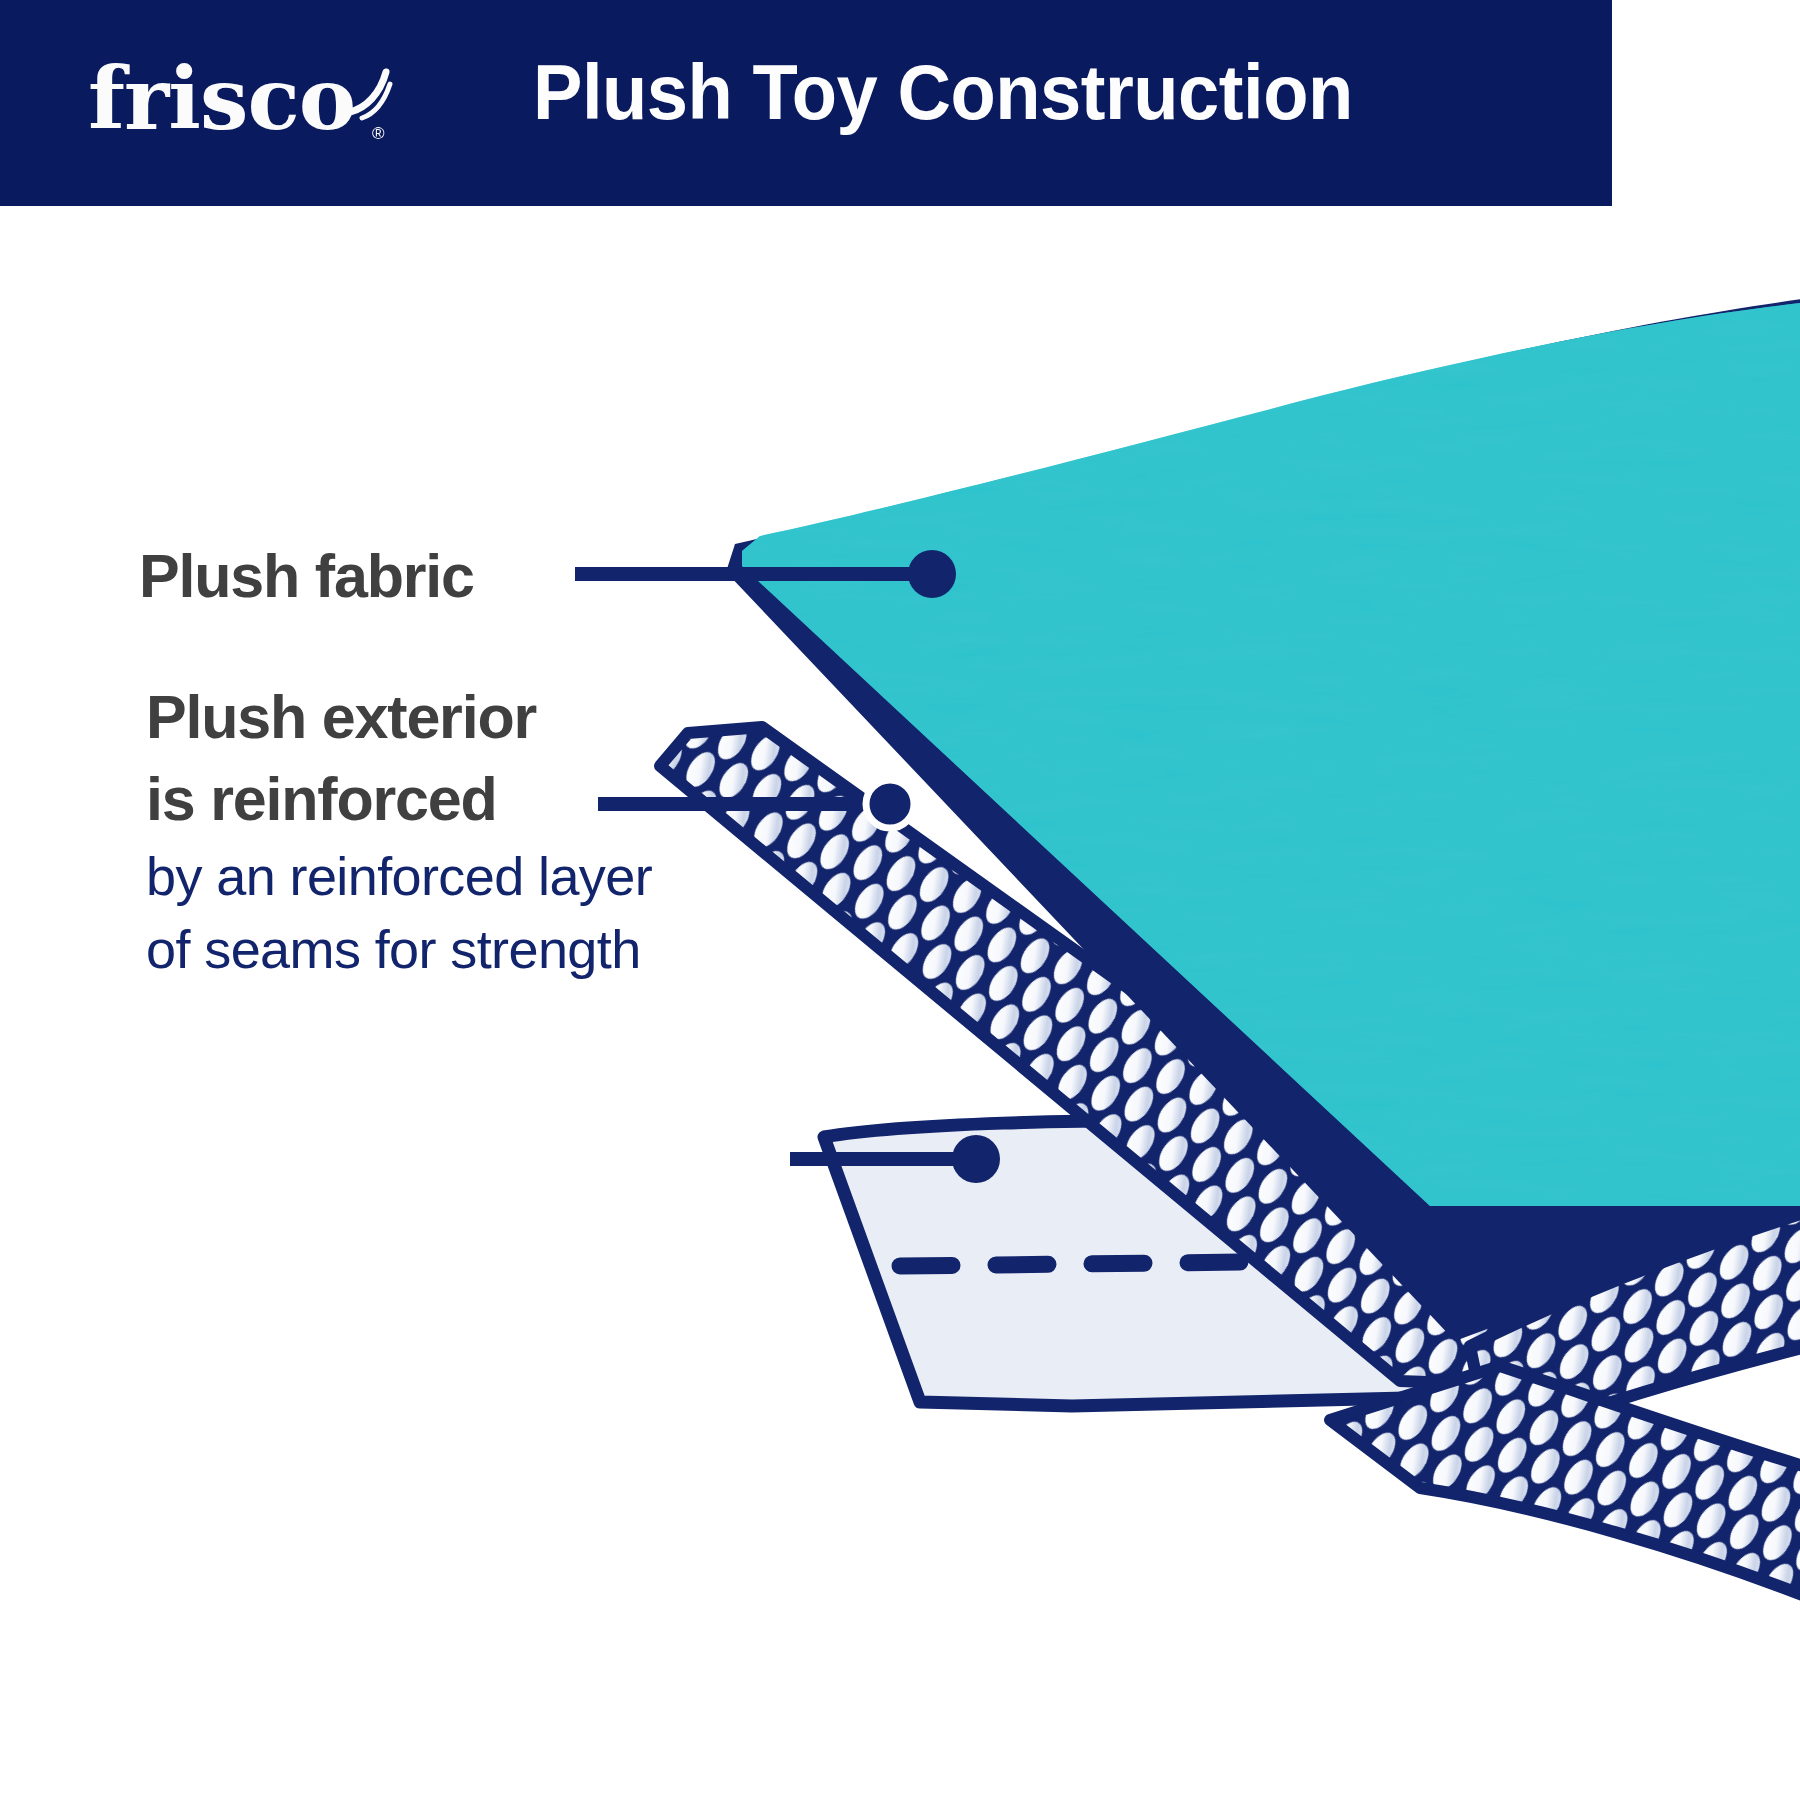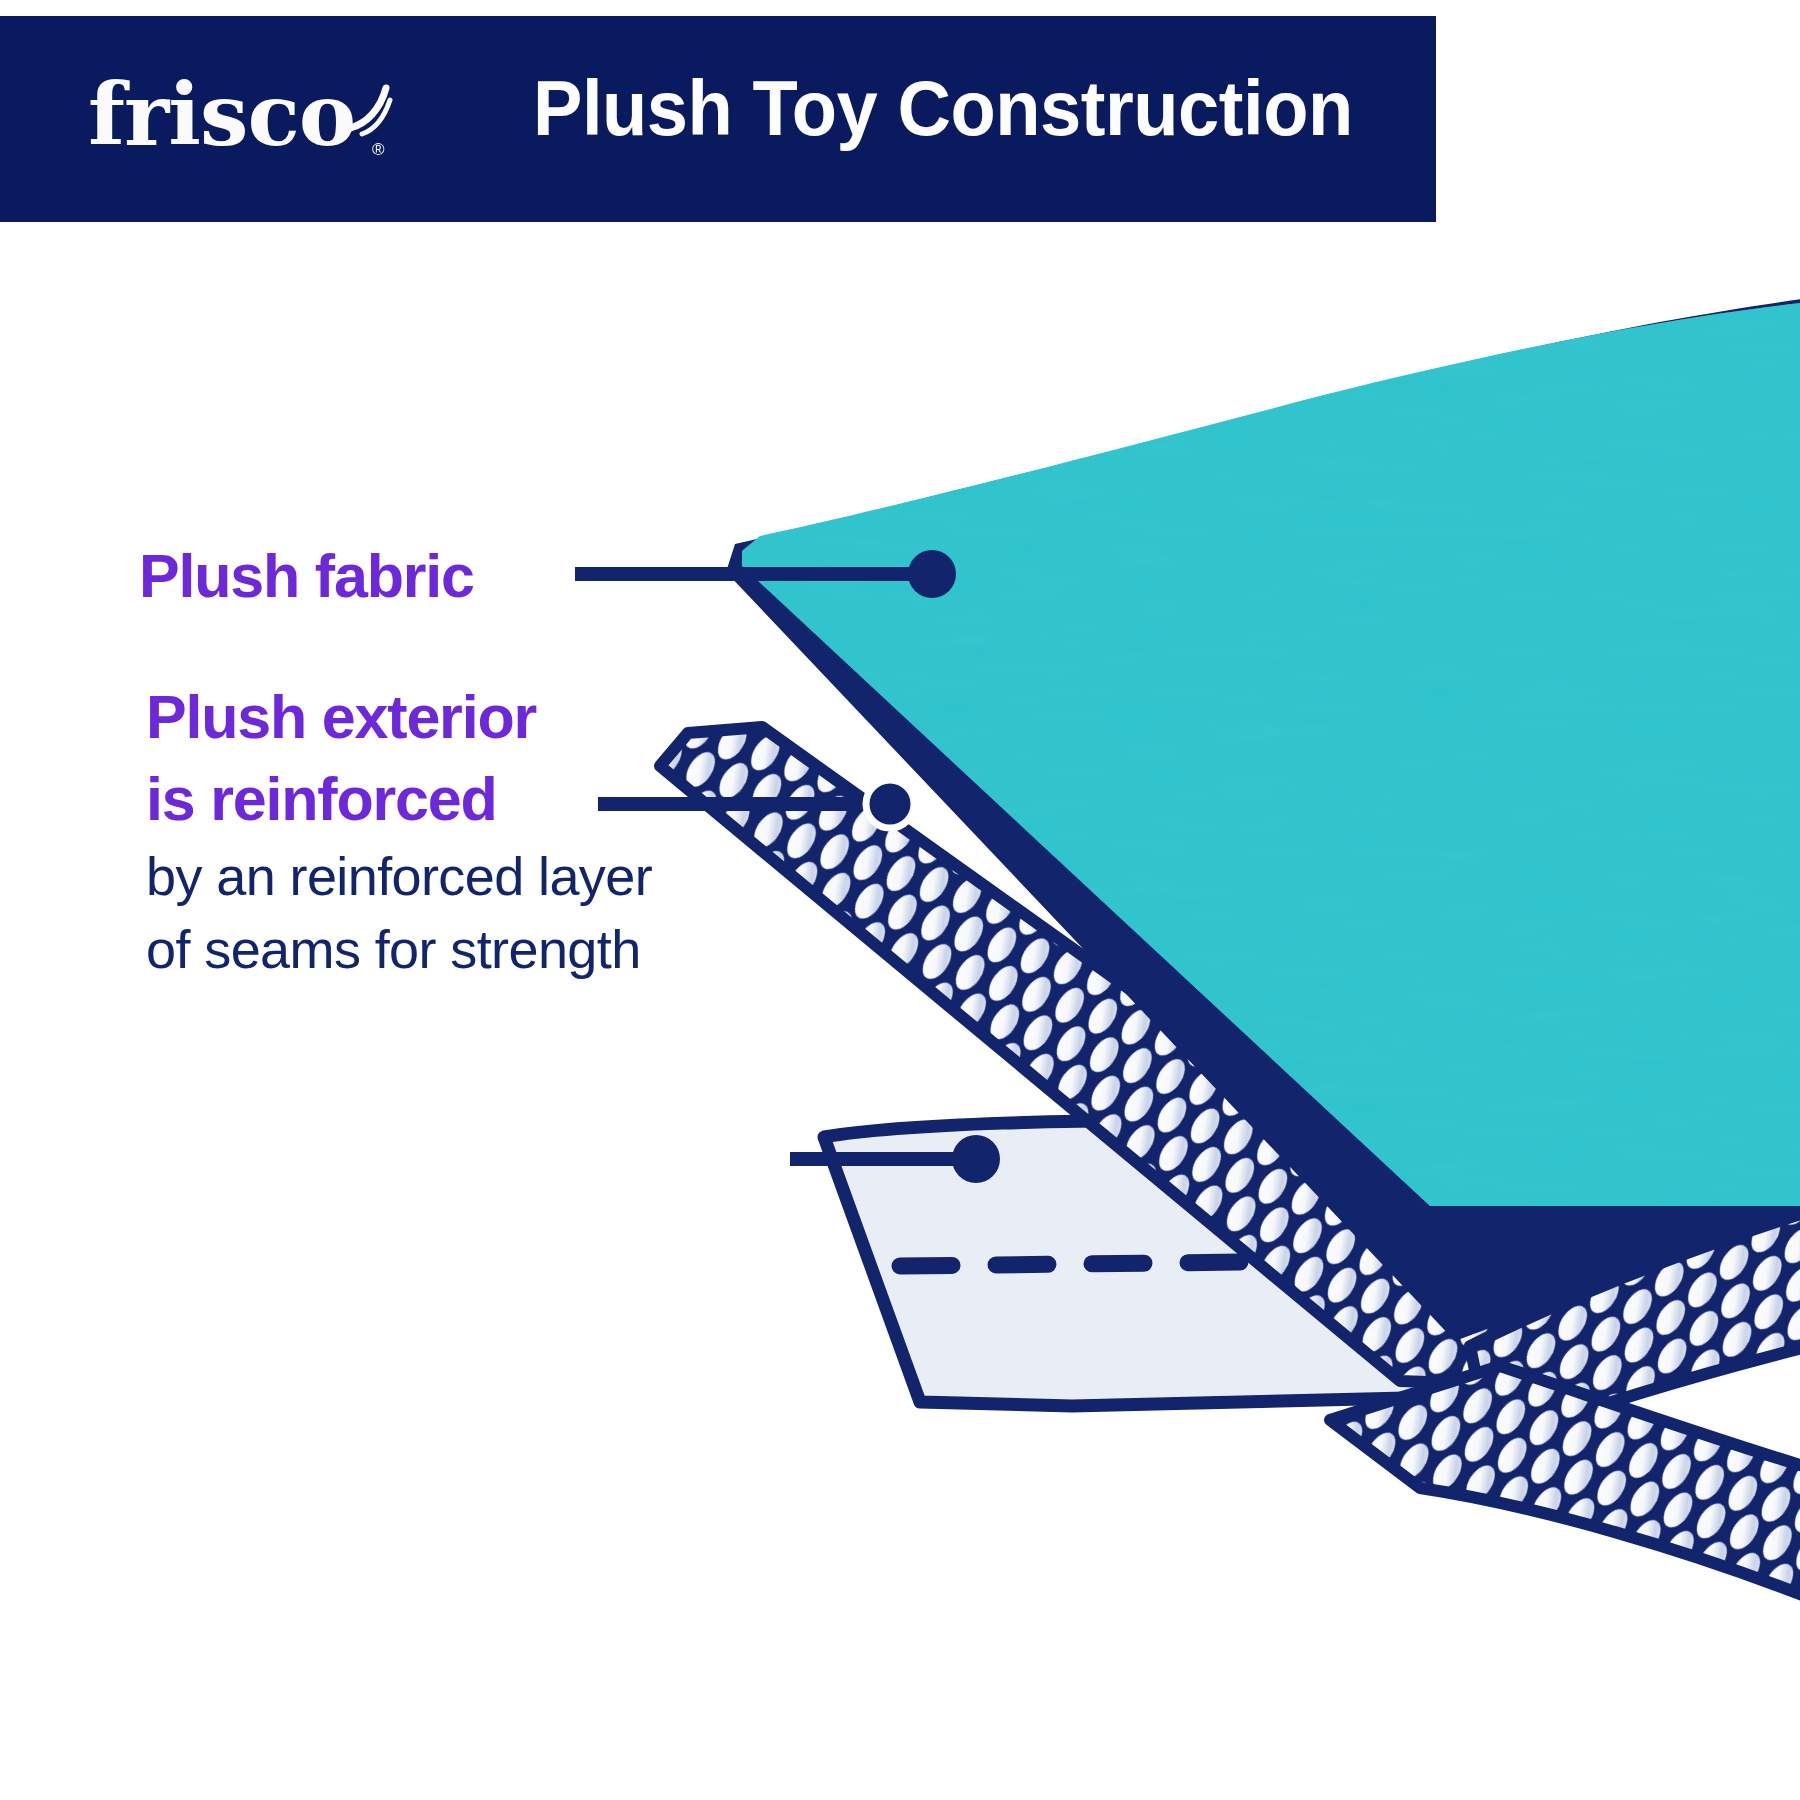--- a/index.html
+++ b/index.html
@@ -17,22 +17,22 @@
     width: 1800px;
     height: 1800px;
     background: #ffffff;
     overflow: hidden;
   }
 
   
   #header {
     position: absolute;
     left: 0;
-    top: 16px;
-    width: 1436px;
+    top: 0;
+    width: 1612px;
     height: 206px;
     background: #0a1a5e;
     display: flex;
     align-items: center;
     box-sizing: border-box;
     padding-left: 28px;
   }
   #brand-logo {
     position: absolute;
     left: 88px;
@@ -97,21 +97,21 @@
   .callout {
     position: absolute;
     color: #12246b;
   }
   .callout-head {
     font-family: "Liberation Sans", sans-serif;
     font-weight: 700;
     font-size: 61px;
     line-height: 82px;
     letter-spacing: -1.2px;
-    color: #6d28d9;
+    color: #404040;
     white-space: nowrap;
   }
   .callout-body {
     font-family: "Liberation Sans", sans-serif;
     font-weight: 400;
     font-size: 54px;
     line-height: 73px;
     letter-spacing: -0.6px;
     color: #12246b;
     white-space: nowrap;

